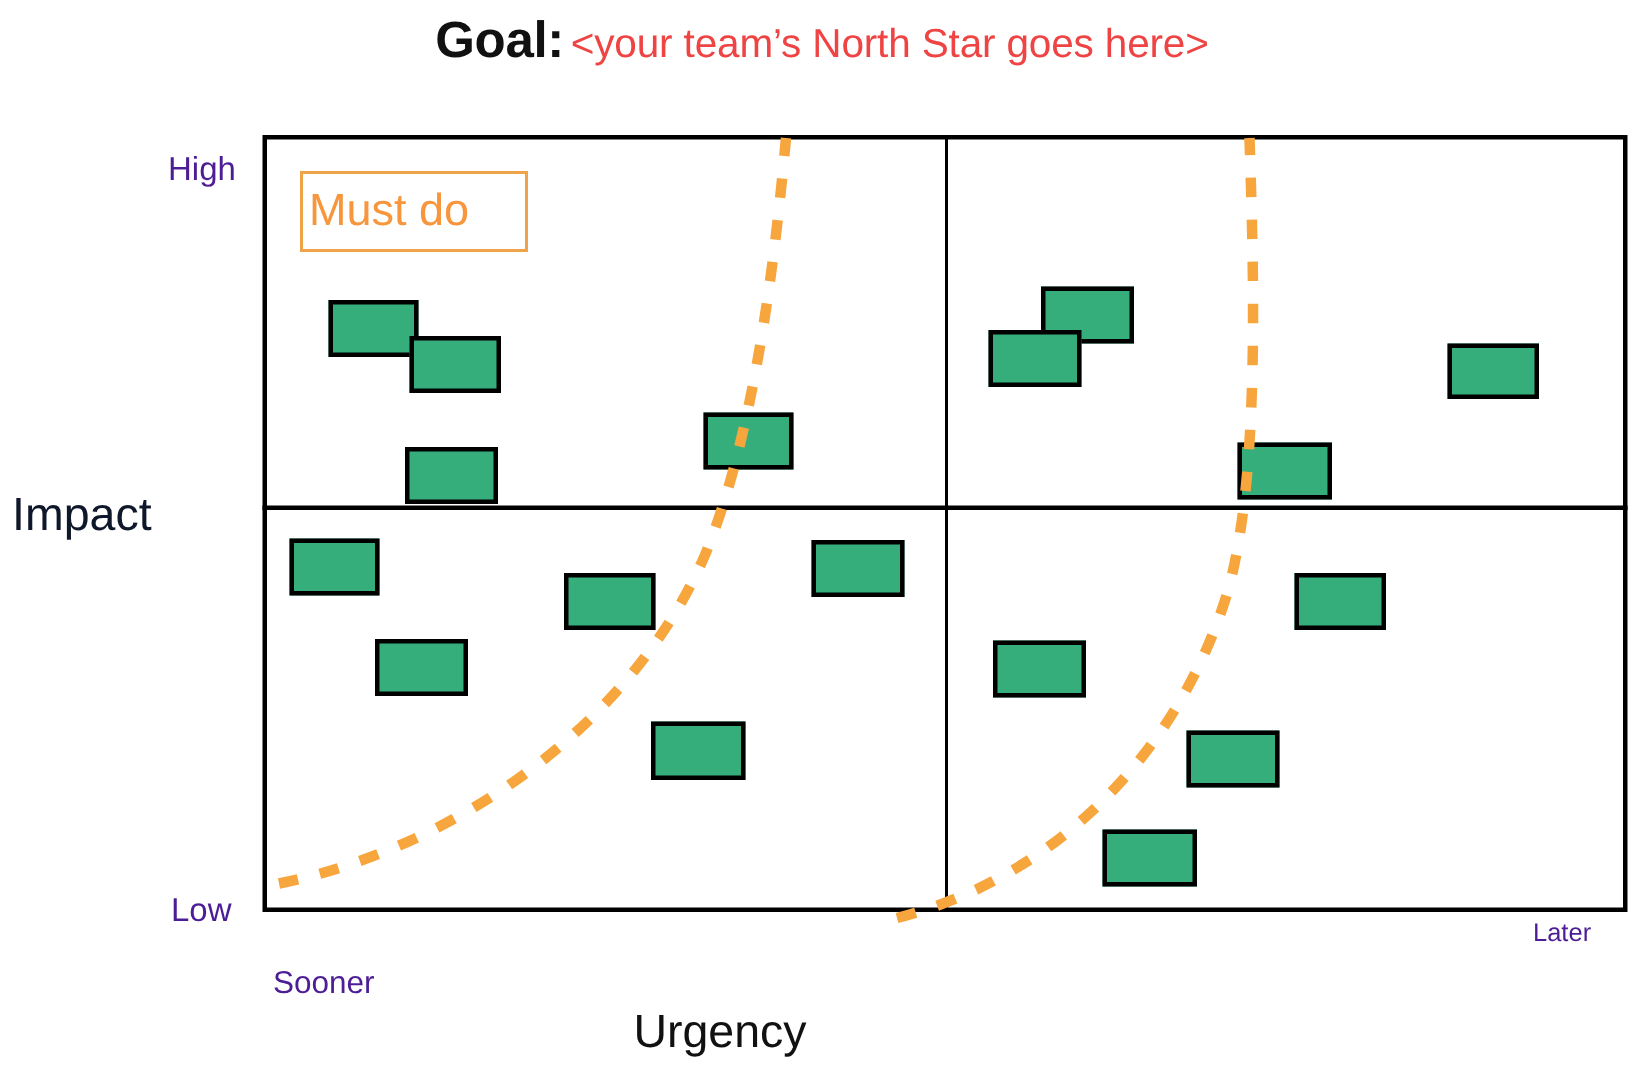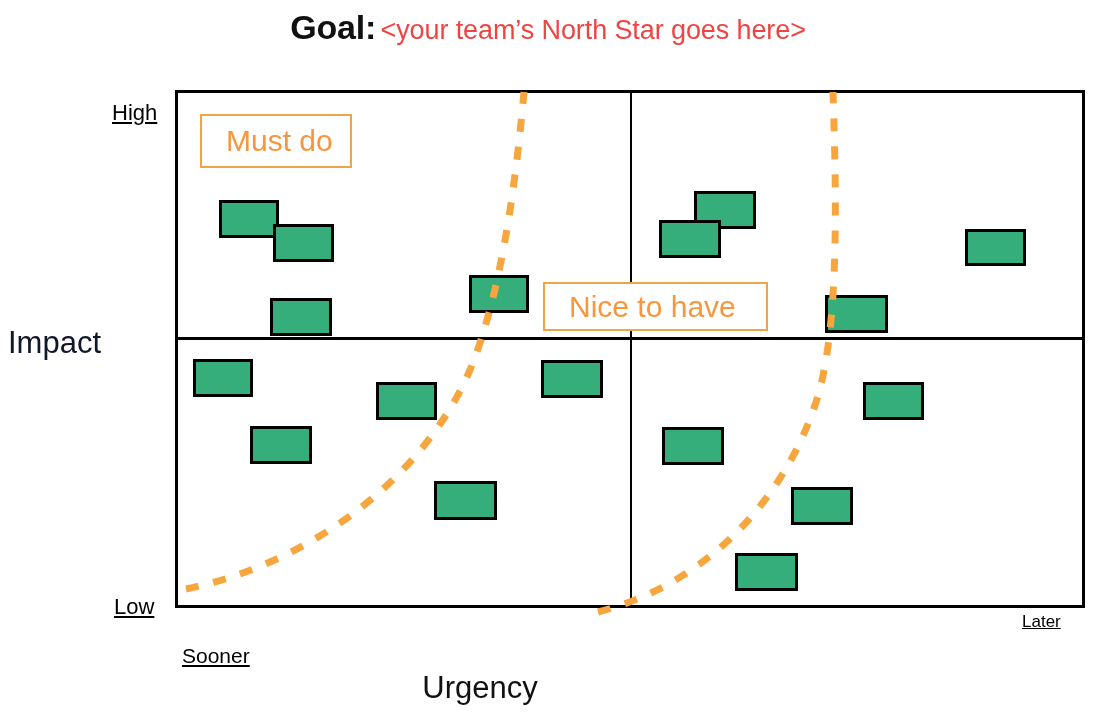--- a/index.html
+++ b/index.html
@@ -71,23 +71,22 @@
     top: 90px;
     width: 2px;
     height: 518px;
     background: #000000;
   }
 
   
   .axis-label {
     position: absolute;
     font-size: 22px;
-    color: #000000;
-    white-space: nowrap;
-    text-decoration: underline;
+    color: #4c1d95;
+    white-space: nowrap;
   }
   .lbl-high { left: 112px; top: 100px; }
   .lbl-low  { left: 114px; top: 594px; }
   .lbl-sooner { left: 182px; top: 612px; font-size: 21px; margin-top: 32px; }
   .lbl-later  { left: 1022px; top: 612px; font-size: 17px; }
 
   .axis-title-y {
     position: absolute;
     left: 8px;
     top: 325px;
@@ -109,21 +108,21 @@
   .quad-label {
     position: absolute;
     border: 2px solid #F0A44A;
     color: #F7963C;
     background: #ffffff;
     font-size: 30px;
     line-height: 1;
     display: flex;
     align-items: center;
     justify-content: flex-start;
-    padding: 0 24px;
+    padding: 0 4px;
     box-sizing: border-box;
     white-space: nowrap;
     z-index: 6;
   }
   .quad-must  { left: 200px; top: 114px;  width: 152px; height: 54px; }
   .quad-nice  { left: 543px; top: 282px;  width: 225px; height: 49px; }
   .quad-wont  { left: 913px; top: 462px;  width: 169px; height: 51px; }
 
   
   .item-card {
@@ -186,23 +185,20 @@
     </div>
 
   <svg class="curve-layer" viewBox="0 0 1096 720">
     <path id="curve-left" class="curve-path" d="M 186 589 C 300 566, 420 486, 470 370 C 502 292, 516 180, 524 92"></path>
     <path id="curve-right" class="curve-path" d="M 598 612 C 700 586, 784 506, 818 396 C 840 320, 836 186, 833 92"></path>
   </svg>
 
   <div class="quad-label quad-must">
     <span>Must do</span>
   </div>
-  <div class="quad-label quad-nice">
-    <span>Nice to have</span>
-  </div>
 
   <div class="axis-label lbl-high">High</div>
   <div class="axis-label lbl-low">Low</div>
   <div class="axis-label lbl-sooner">Sooner</div>
   <div class="axis-label lbl-later">Later</div>
 
   <div class="axis-title-y">Impact</div>
   <div class="axis-title-x">Urgency</div>
 
 </div>

